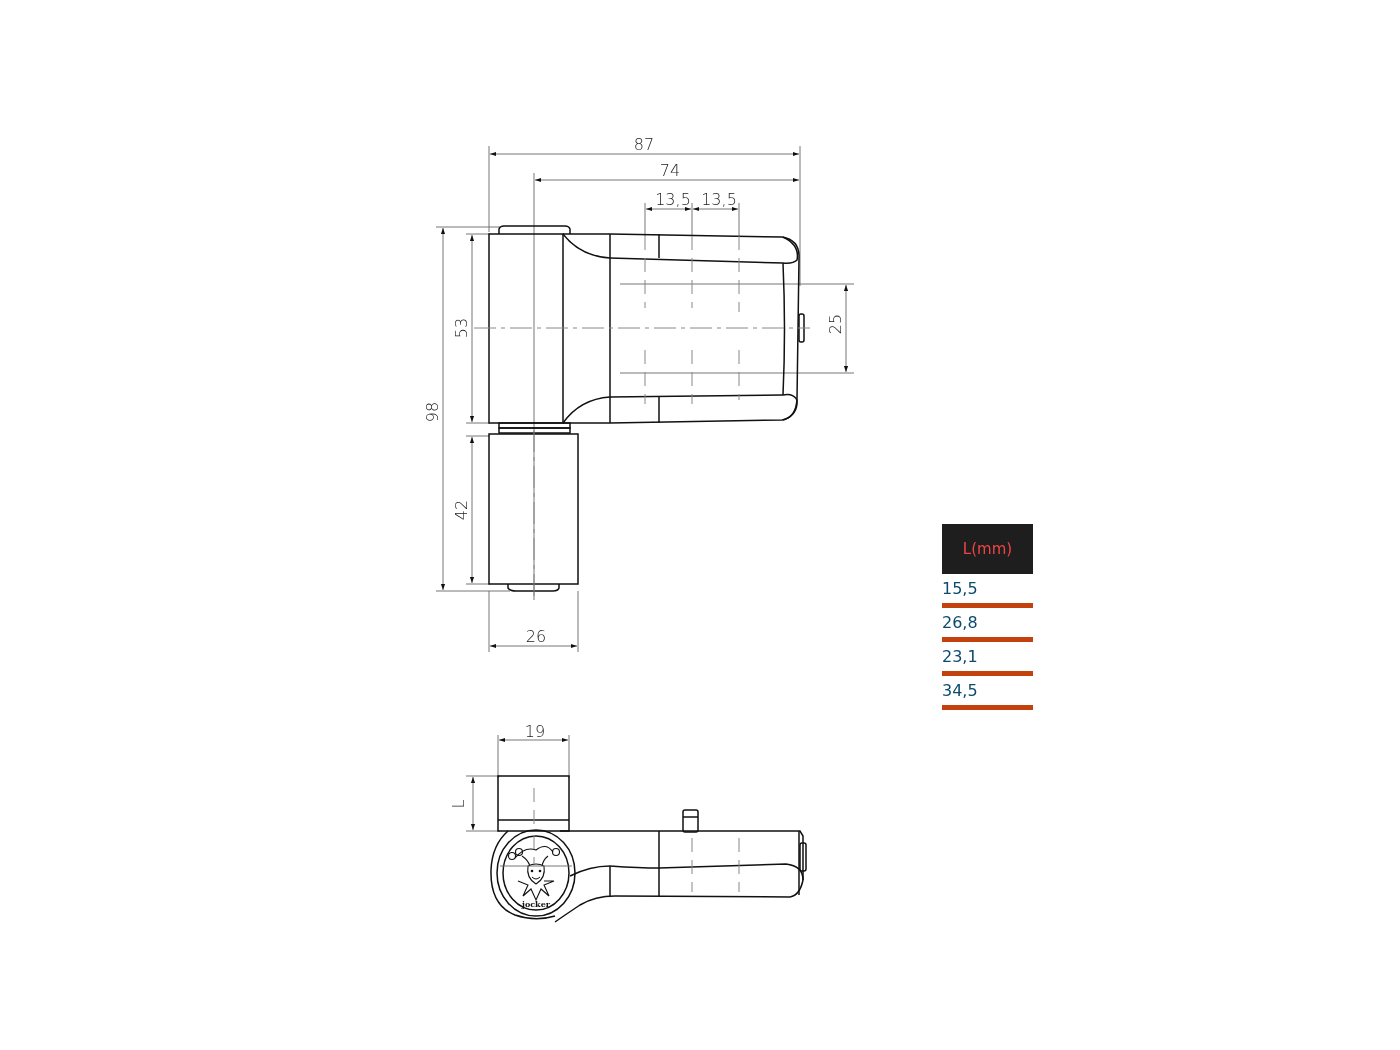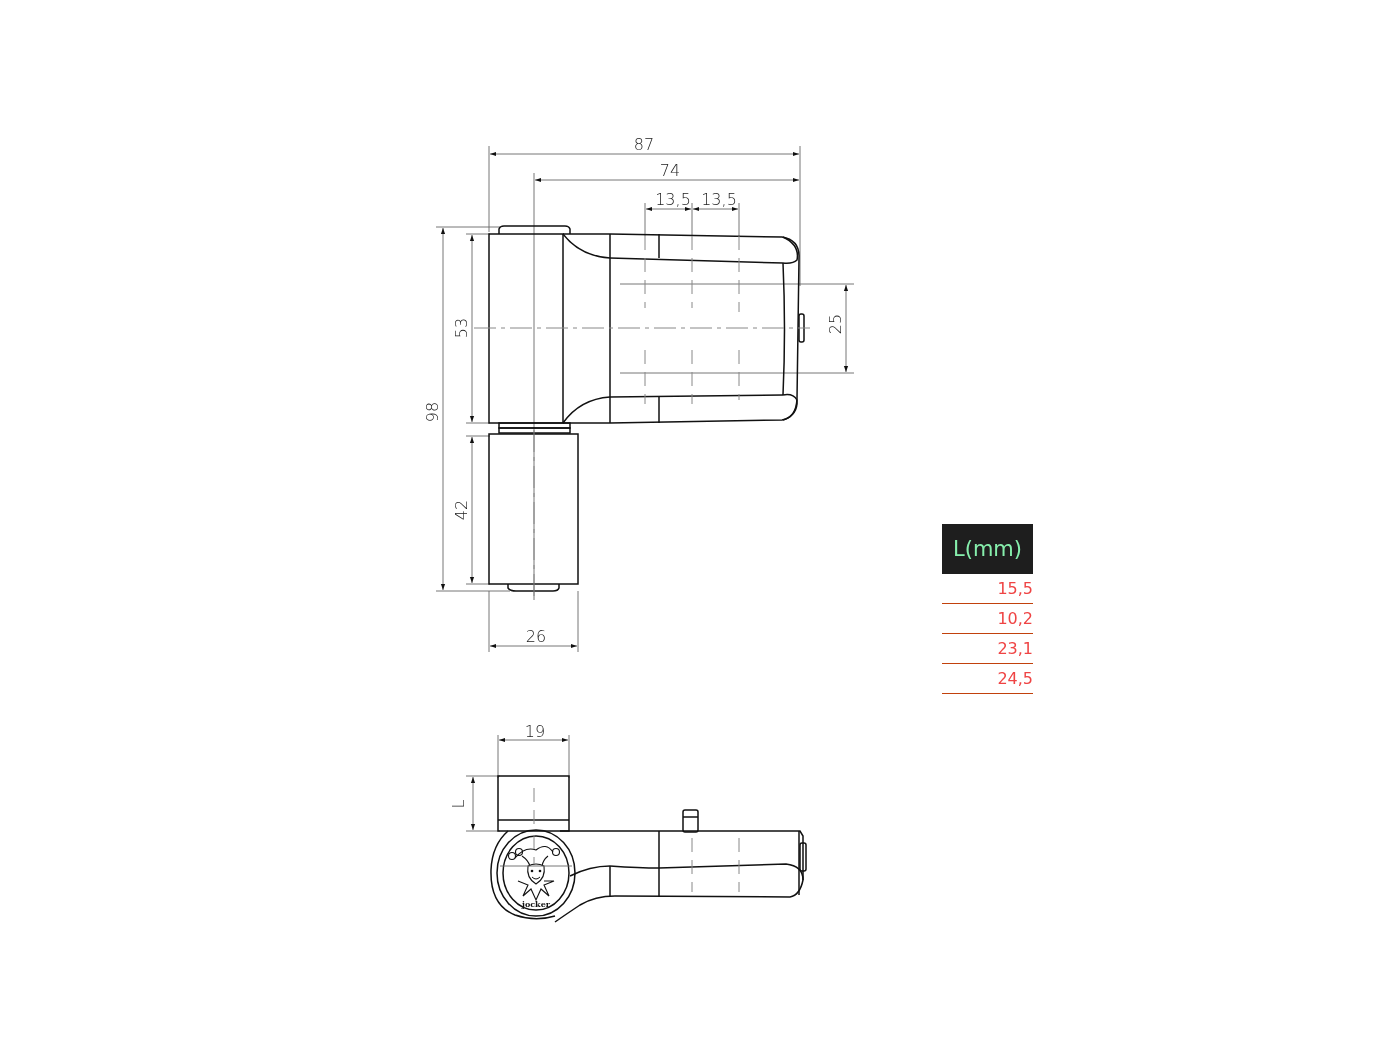--- a/index.html
+++ b/index.html
@@ -6,22 +6,22 @@
   body { width: 1400px; height: 1050px; position: relative; overflow: hidden; font-family: "DejaVu Sans", sans-serif; }
   #drawing { position: absolute; left: 0; top: 0; }
   .dim-text { font-family: "DejaVu Sans", sans-serif; font-size: 16px; fill: #222; font-weight: 300; }
   .obj { fill: none; stroke: #111; stroke-width: 1.5; }
   .thin { fill: none; stroke: #666; stroke-width: 0.9; }
   .center { fill: none; stroke: #888; stroke-width: 1; stroke-dasharray: 22 5 4 5; }
   .hidden { fill: none; stroke: #888; stroke-width: 1; stroke-dasharray: 14 8; }
   .arrow { fill: #111; }
 
   .l-table { position: absolute; left: 942px; top: 524px; width: 91px; }
-  .l-head { background: #1e1e1e; color: #86efac; height: 50px; line-height: 50px; text-align: center; font-size: 21px; font-family: "DejaVu Sans", sans-serif; }
-  .l-row { height: 29px; line-height: 30px; text-align: right; font-size: 16px; color: #ef4444; border-bottom: 1px solid #c2410c; font-family: "DejaVu Sans", sans-serif; }
+  .l-head { background: #1e1e1e; color: #ef4444; height: 50px; line-height: 50px; text-align: center; font-size: 15px; font-family: "DejaVu Sans", sans-serif; }
+  .l-row { height: 29px; line-height: 30px; text-align: left; font-size: 16px; color: #0c4a6e; border-bottom: 5px solid #c2410c; font-family: "DejaVu Sans", sans-serif; }
 </style>
 </head>
 <body>
 
 <svg id="drawing" width="1400" height="1050" viewBox="0 0 1400 1050" xmlns="http://www.w3.org/2000/svg">
   <defs>
     <marker id="arr" viewBox="0 0 10 10" refX="10" refY="5" markerWidth="14" markerHeight="6" orient="auto-start-reverse" markerUnits="userSpaceOnUse">
       <path d="M0,1.5 L10,5 L0,8.5 z" class="arrow"></path>
     </marker>
   </defs>
@@ -164,16 +164,16 @@
     </g>
 
     <line class="thin" x1="500" y1="866" x2="572" y2="866"></line>
     <line class="hidden" x1="534" y1="835" x2="534" y2="864"></line>
   </g>
 </svg>
 
 <div class="l-table">
   <div class="l-head">L(mm)</div>
   <div class="l-row">15,5</div>
-  <div class="l-row">10,2</div>
+  <div class="l-row">26,8</div>
   <div class="l-row">23,1</div>
-  <div class="l-row">24,5</div>
+  <div class="l-row">34,5</div>
 </div>
 
 </body></html>

